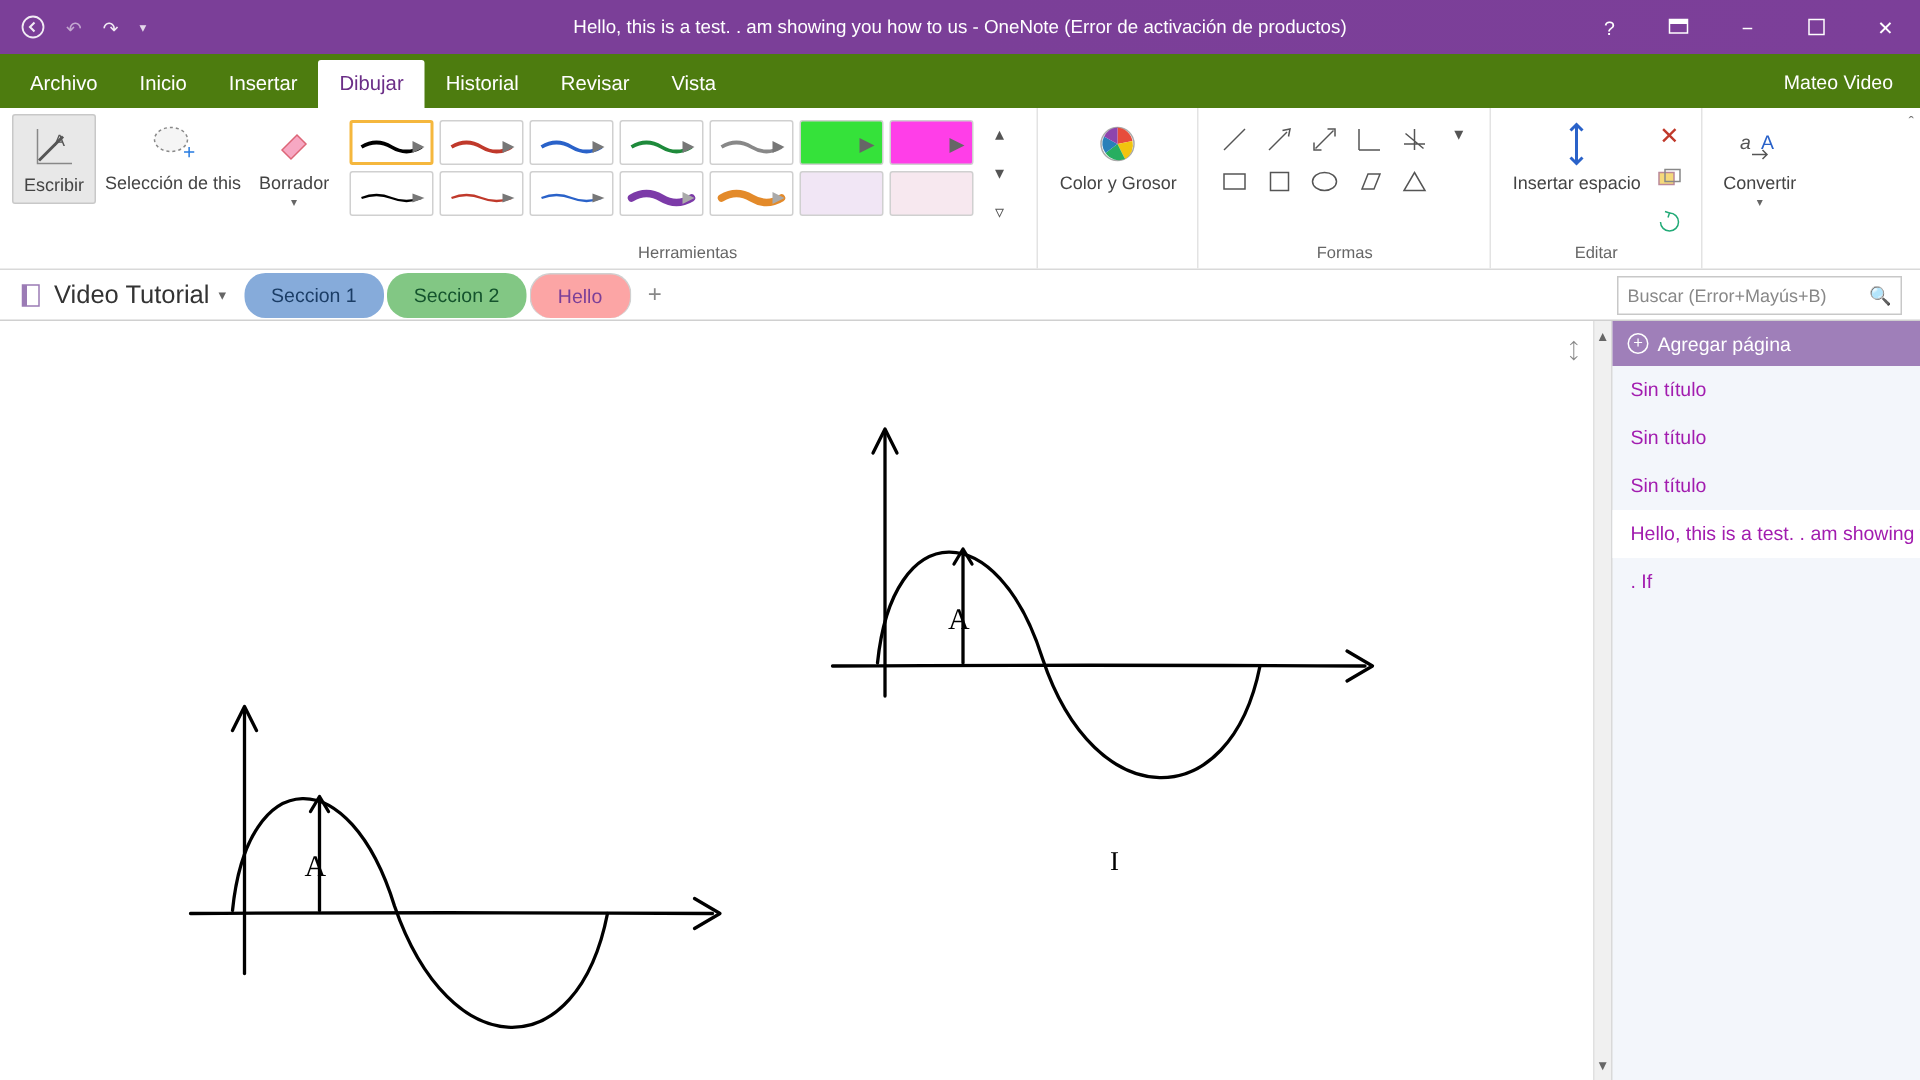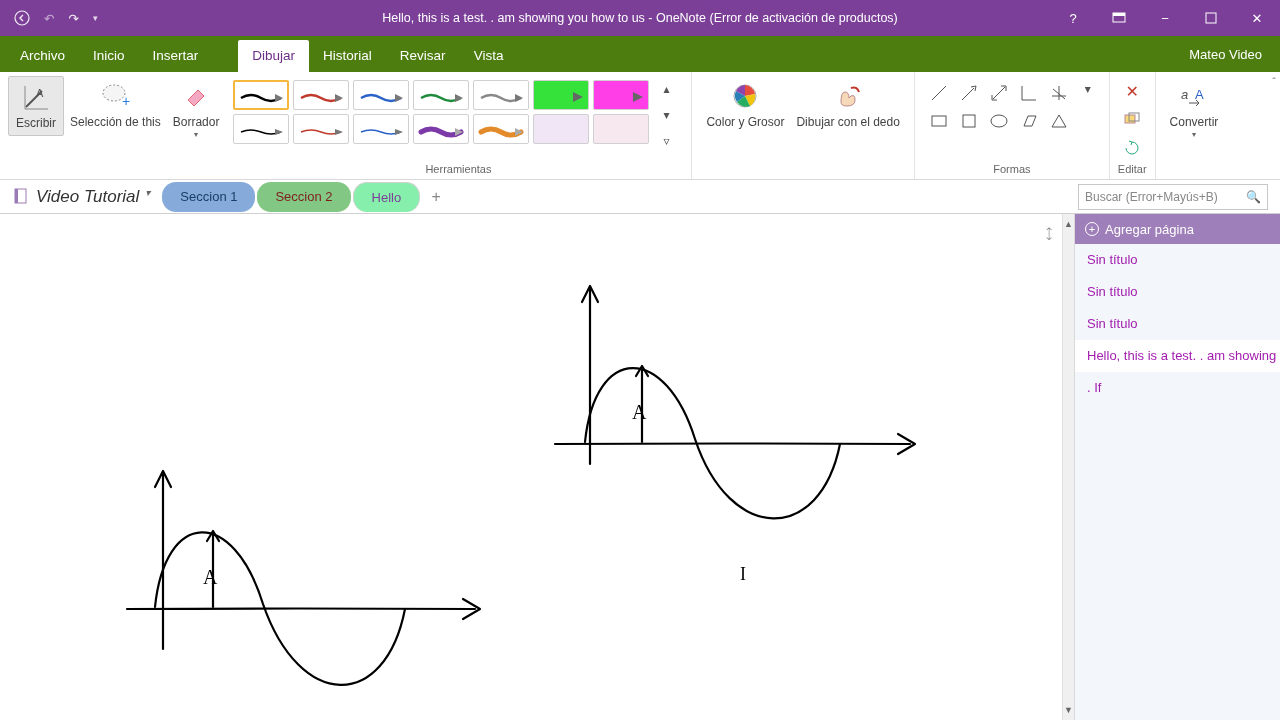--- a/index.html
+++ b/index.html
@@ -9,21 +9,21 @@
   .titlebar { height: 36px; background: linear-gradient(90deg,#7b3f98,#7b3f98 50%,#7c3f99); background-color:#7b3f98; color:#fff; display:flex; align-items:center; font-size:12.5px; position:relative;}
   .titlebar .quick { display:flex; align-items:center; gap:14px; padding-left:14px;}
   .titlebar .quick span { opacity:.9; display:inline-flex; align-items:center;}
   .titlebar .title-text { position:absolute; left:0; right:0; text-align:center; pointer-events:none;}
   .titlebar .wincontrols { position:absolute; right:0; top:0; height:36px; display:flex;}
   .titlebar .wincontrols div { width:46px; height:36px; display:flex; align-items:center; justify-content:center; font-size:13px;}
 
   
   .menubar { height:36px; background:#4d7c0f; display:flex; align-items:flex-end; padding-left:6px; color:#fff; font-size:13.5px; position:relative;}
   .menubar .tab { padding:8px 14px 9px; cursor:default;}
-  .menubar .tab.active { background:#fff; color:#6b2e87; border-radius:2px 2px 0 0;margin-left:26px;}
+  .menubar .tab.active { background:#fff; color:#6b2e87; border-radius:2px 2px 0 0;}
   .menubar .user { position:absolute; right:18px; top:0; height:36px; display:flex; align-items:center; font-size:13px;}
 
   
   .ribbon { height:108px; background:#fff; border-bottom:1px solid #d9d9d9; display:flex; font-size:12px; color:#444;}
   .group { display:flex; flex-direction:column; align-items:center; justify-content:flex-start; padding:4px 8px 2px; border-right:1px solid #e3e3e3; height:100%;}
   .group .body{display:flex; align-items:flex-start;}
   .group .label{font-size:11px; color:#666; margin-top:auto; padding-bottom:2px;}
   .bigbtn { display:flex; flex-direction:column; align-items:center; justify-content:flex-start; padding:4px 6px; text-align:center; line-height:1.15; min-width:56px;}
   .bigbtn .ic { width:32px; height:32px; display:flex; align-items:center; justify-content:center; margin-bottom:4px;}
   .pen-grid { display:grid; grid-template-columns: repeat(5,56px); grid-auto-rows:30px; gap:4px 4px; padding-top:4px;}
@@ -34,25 +34,25 @@
   .hl.green{background:#35e23a;}
   .hl.pink{background:#ff3ee8;}
   .hl.lav{background:#f1e6f5;}
   .hl.rose{background:#f7e8ef;}
   .shape-grid{display:grid;grid-template-columns:repeat(5,28px);grid-auto-rows:26px;gap:2px;padding:4px 2px;}
   .shape-grid div{display:flex;align-items:center;justify-content:center;color:#555;}
   .smallbtn{width:26px;height:26px;display:flex;align-items:center;justify-content:center;color:#555;}
 
   
   .nbrow { height:34px; display:flex; align-items:center; border-bottom:1px solid #d0d0d0; background:#fff; font-size:13px;}
-  .nbname { display:flex; align-items:flex-start; gap:6px; padding:0 12px; font-size:17px; color:#333;font-style:italic;}
+  .nbname { display:flex; align-items:center; gap:6px; padding:0 12px; font-size:17px; color:#333;}
   .sectab { height:30px; padding:0 18px; display:flex; align-items:center; border-top-left-radius:3px; border-top-right-radius:3px; margin-right:2px;border-radius:14px;}
   .sectab.blue{background:#86abda;color:#1b3d66;}
-  .sectab.green{background:#82c784;color:#7f1d1d;}
-  .sectab.hello{background:#86efac;color:#7b3f98;border:1px solid #d0d0d0;border-bottom:none;}
+  .sectab.green{background:#82c784;color:#14532d;}
+  .sectab.hello{background:#fca5a5;color:#7b3f98;border:1px solid #d0d0d0;border-bottom:none;}
   .addtab{width:28px;text-align:center;color:#888;font-size:16px;}
   .searchbox{margin-left:auto;width:190px;height:26px;border:1px solid #c8c8c8;display:flex;align-items:center;padding:0 6px;color:#888;font-size:12px;margin-right:12px;}
   .searchbox span:last-child{margin-left:auto;}
 
   
   .main { display:flex; height:calc(720px - 36px - 36px - 108px - 34px);}
   .canvas { flex:1; position:relative; background:#fff; overflow:hidden;}
   .pagespane { width:206px; border-left:1px solid #d9d9d9; background:#f3f6fb; display:flex; flex-direction:column; font-size:13px;}
   .addpage{height:30px;background:#9f7fb9;color:#fff;display:flex;align-items:center;padding:0 10px;gap:6px;font-size:13px;}
   .pageitem{height:32px;display:flex;align-items:center;padding:0 12px;color:#a21caf;border-bottom:1px solid transparent;white-space:nowrap;overflow:hidden;text-overflow:ellipsis;}
@@ -242,29 +242,20 @@
               <circle cx="14" cy="14" r="11" fill="none" stroke="#aaa"></circle>
               <path d="M14 3 A11 11 0 0 1 24 12 L14 14Z" fill="#e74c3c"></path>
               <path d="M24 12 A11 11 0 0 1 19 24 L14 14Z" fill="#f1c40f"></path>
               <path d="M19 24 A11 11 0 0 1 6 20 L14 14Z" fill="#27ae60"></path>
               <path d="M6 20 A11 11 0 0 1 5 9 L14 14Z" fill="#2980b9"></path>
               <path d="M5 9 A11 11 0 0 1 14 3 L14 14Z" fill="#8e44ad"></path>
             </svg>
           </div>
         <span>Color y Grosor</span>
       </div>
-      <div class="bigbtn">
-        <div class="ic">
-            <svg width="30" height="28">
-              <path d="M8 20 Q8 10 12 10 Q16 10 16 16 L18 14 Q22 12 22 18 Q22 24 14 24 Q8 24 8 20" fill="#f5d9b8" stroke="#b88"></path>
-              <path d="M18 6 Q24 4 26 10" stroke="#c0392b" stroke-width="2" fill="none"></path>
-            </svg>
-          </div>
-        <span>Dibujar con el dedo</span>
-      </div>
     </div>
   </div>
 
   <div class="group">
     <div class="body">
       <div class="shape-grid">
         <div>
             <svg width="20" height="20">
               <line x1="3" y1="17" x2="17" y2="3" stroke="#555"></line>
             </svg>
@@ -319,20 +310,28 @@
       </div>
       <div style="display:flex;flex-direction:column;justify-content:center;color:#666">
         <div class="smallbtn">▾</div>
       </div>
     </div>
     <div class="label">Formas</div>
   </div>
 
   <div class="group">
     <div class="body">
+      <div class="bigbtn">
+        <div class="ic">
+            <svg width="22" height="30">
+              <path d="M11 2 L11 28 M7 6 L11 2 L15 6 M7 24 L11 28 L15 24" stroke="#2a62c9" stroke-width="2" fill="none"></path>
+            </svg>
+          </div>
+        <span>Insertar espacio</span>
+      </div>
       <div style="display:flex;flex-direction:column;gap:2px;padding-top:2px">
         <div class="smallbtn" style="color:#c0392b;font-size:16px">✕</div>
         <div class="smallbtn">
             <svg width="18" height="16">
               <rect x="2" y="4" width="10" height="8" fill="#f5d97a" stroke="#b89"></rect>
               <rect x="6" y="2" width="10" height="8" fill="none" stroke="#888"></rect>
             </svg>
           </div>
         <div class="smallbtn">
             <svg width="18" height="16">

